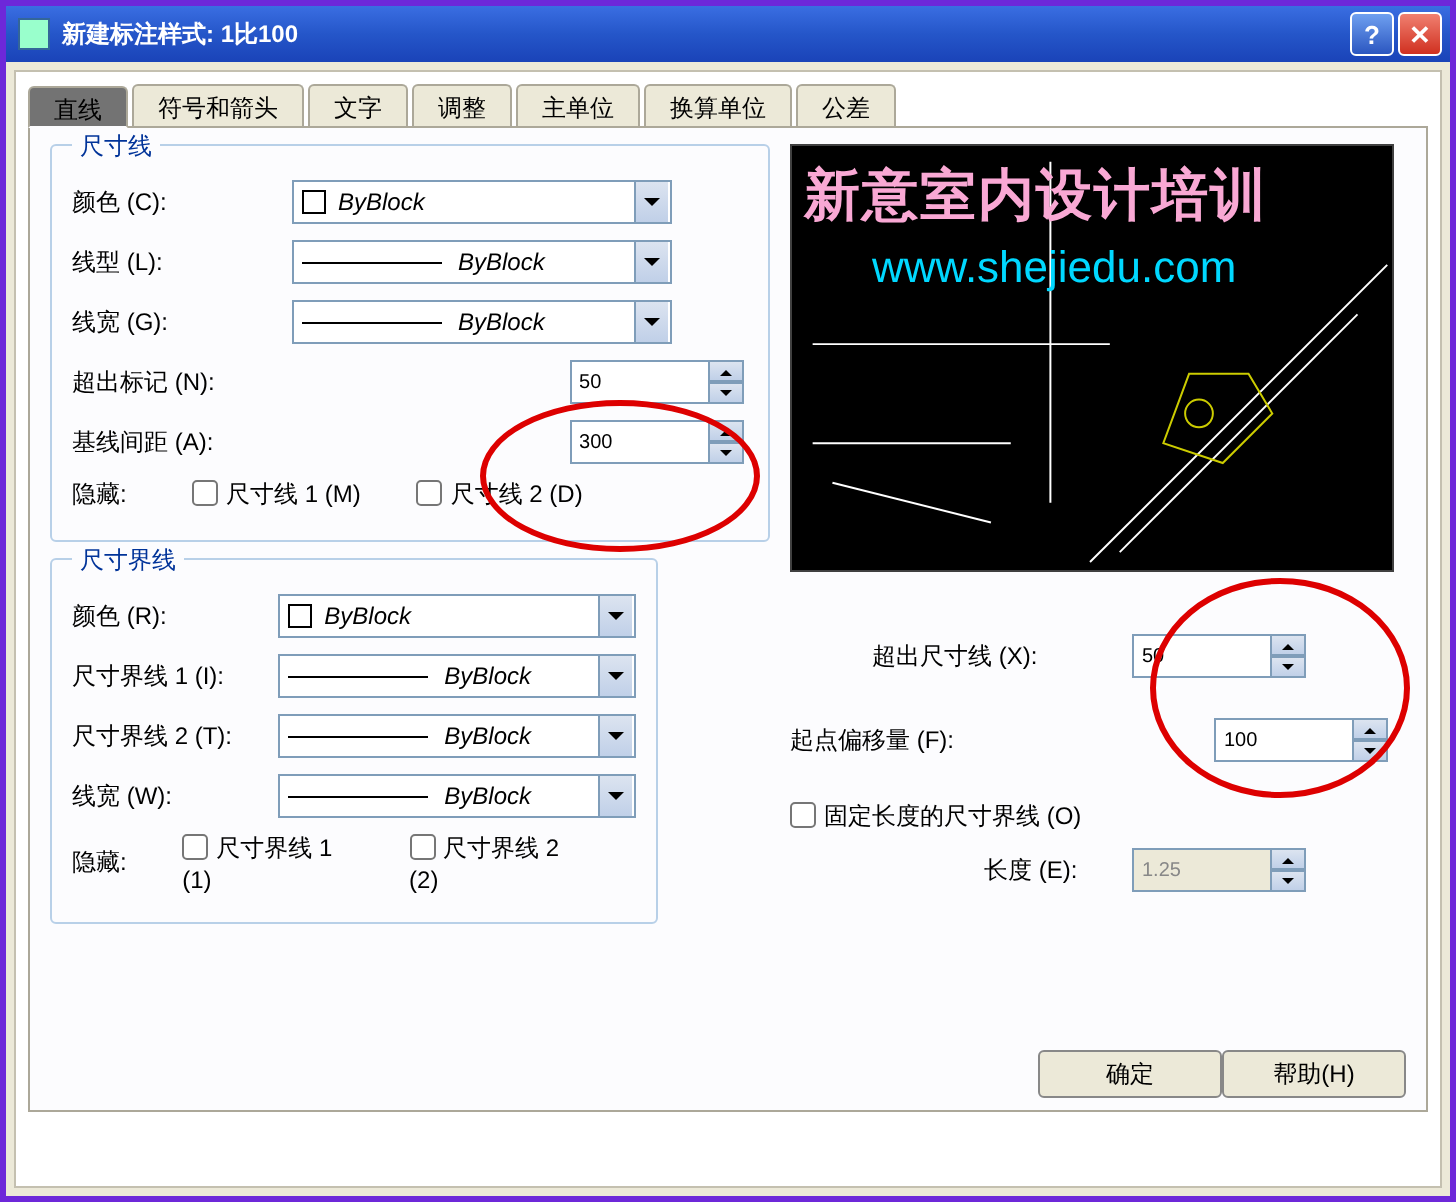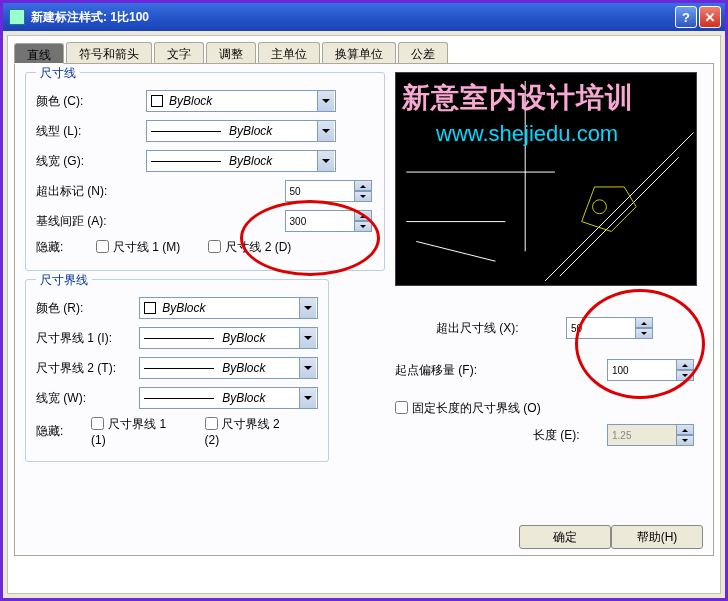--- a/index.html
+++ b/index.html
@@ -216,21 +216,21 @@
             <input value="100" style="">
             <div class="spin">
                 <div class="up"></div>
                 <div class="dn"></div>
               </div>
           </div>
         </div>
         <div class="chkrow" style="margin-top:18px">
           <label class="chklabel"><input type="checkbox" style=""><span>固定长度的尺寸界线 (O)</span></label>
         </div>
-        <div class="row" style="justify-content:flex-end">
+        <div class="row" style="justify-content:center">
           <span class="lbl" style="width:130px;padding-left:56px">长度 (E):</span>
           <div class="num">
             <input disabled="" value="1.25" style="">
             <div class="spin">
                 <div class="up"></div>
                 <div class="dn"></div>
               </div>
           </div>
         </div>
       </div>

